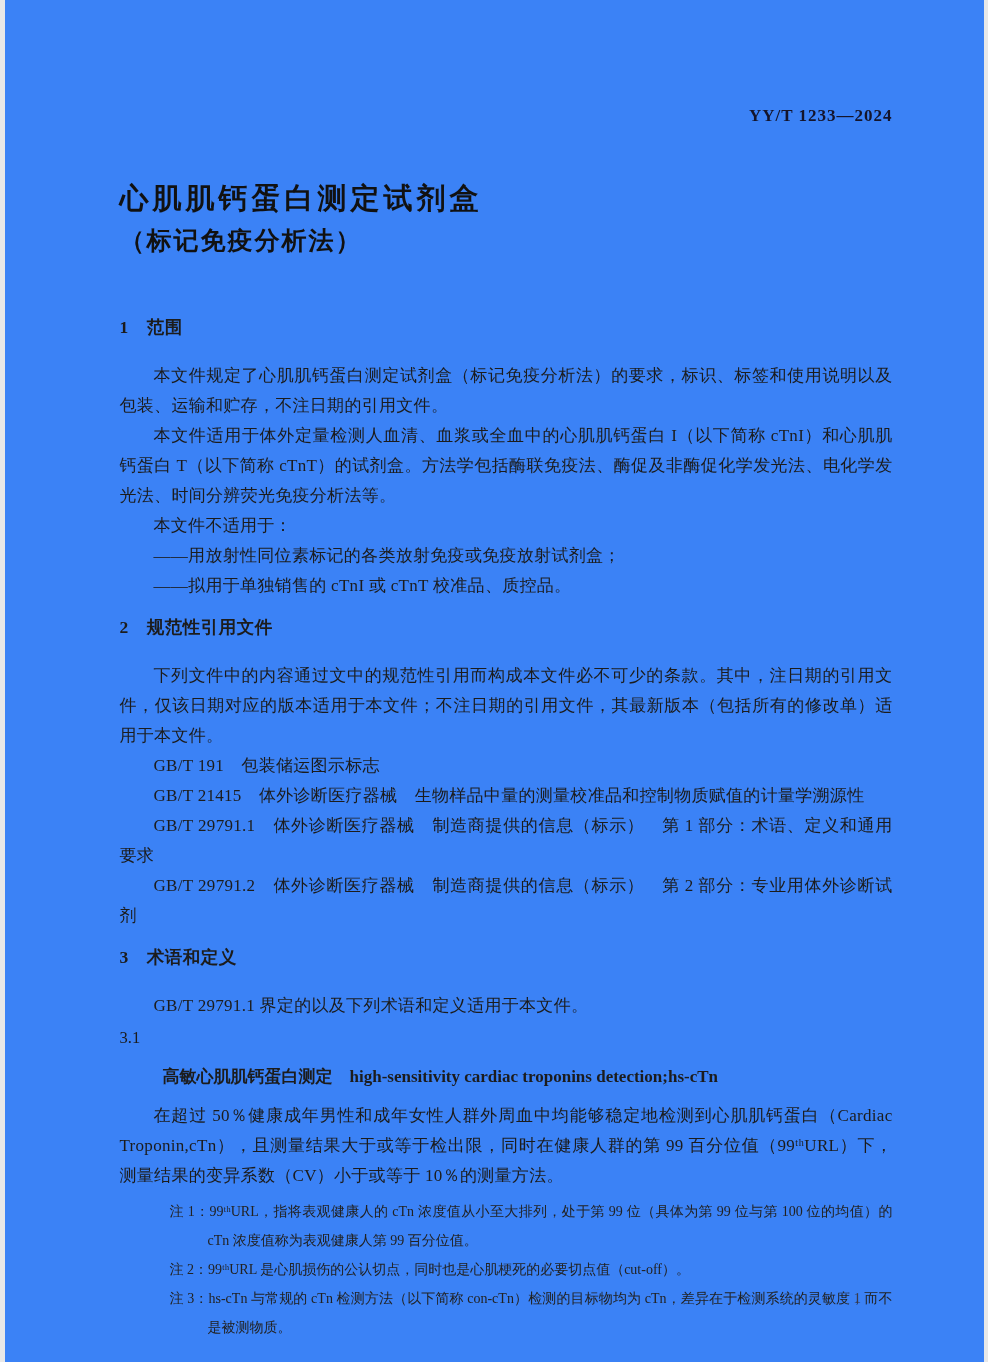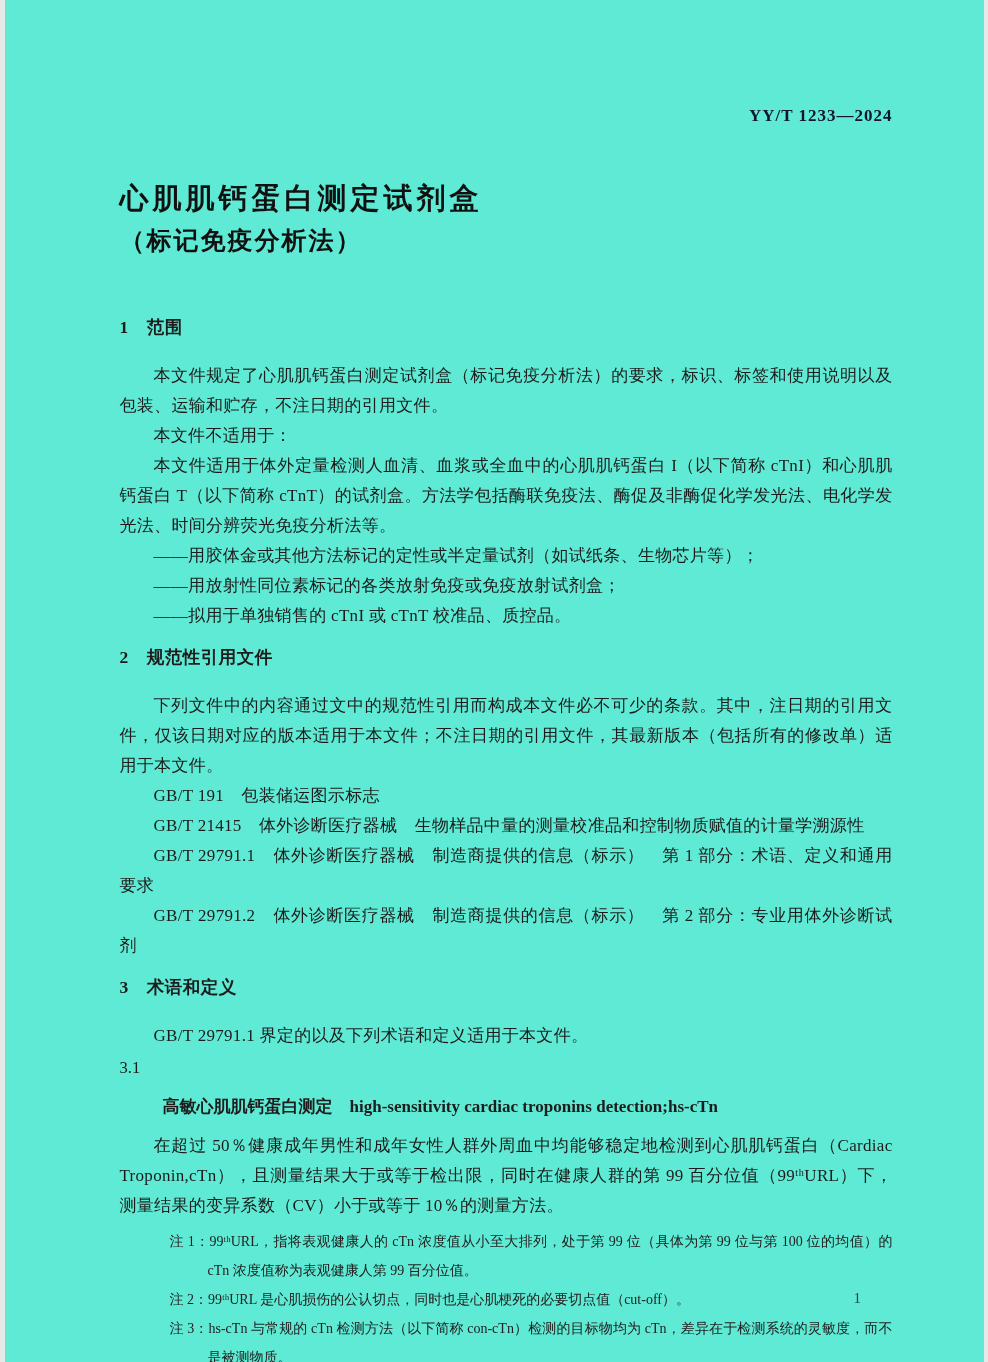--- a/index.html
+++ b/index.html
@@ -1,20 +1,20 @@
 <!DOCTYPE html>
 <html><head>
 <meta charset="utf-8">
 <style>
   html, body { margin: 0; padding: 0; background: #e8e8e8; }
   .page {
     width: 979px;
     height: 1362px;
     margin: 0 auto;
-    background: #5eead4;
+    background: #3b82f6;
     position: relative;
     overflow: hidden;
     color: #1c1c1c;
     font-family: "Liberation Serif", "DejaVu Serif", serif;
   }
   .content {
     position: absolute;
     left: 115px;
     width: 773px;
     top: 0;
@@ -91,23 +91,22 @@
     <div class="std-number">YY/T 1233—2024</div>
 
     <div class="doc-title">
       <div class="t1">心肌肌钙蛋白测定试剂盒</div>
       <div class="t2">（标记免疫分析法）</div>
     </div>
 
     <div class="sec-heading first">1　范围</div>
 
     <p class="body-p">本文件规定了心肌肌钙蛋白测定试剂盒（标记免疫分析法）的要求，标识、标签和使用说明以及包装、运输和贮存，不注日期的引用文件。</p>
+    <p class="body-p">本文件适用于体外定量检测人血清、血浆或全血中的心肌肌钙蛋白 I（以下简称 cTnI）和心肌肌钙蛋白 T（以下简称 cTnT）的试剂盒。方法学包括酶联免疫法、酶促及非酶促化学发光法、电化学发光法、时间分辨荧光免疫分析法等。</p>
     <p class="body-p">本文件不适用于：</p>
-    <p class="body-p">本文件适用于体外定量检测人血清、血浆或全血中的心肌肌钙蛋白 I（以下简称 cTnI）和心肌肌钙蛋白 T（以下简称 cTnT）的试剂盒。方法学包括酶联免疫法、酶促及非酶促化学发光法、电化学发光法、时间分辨荧光免疫分析法等。</p>
-    <p class="body-p">——用胶体金或其他方法标记的定性或半定量试剂（如试纸条、生物芯片等）；</p>
     <p class="body-p">——用放射性同位素标记的各类放射免疫或免疫放射试剂盒；</p>
     <p class="body-p">——拟用于单独销售的 cTnI 或 cTnT 校准品、质控品。</p>
 
     <div class="sec-heading">2　规范性引用文件</div>
 
     <p class="body-p">下列文件中的内容通过文中的规范性引用而构成本文件必不可少的条款。其中，注日期的引用文件，仅该日期对应的版本适用于本文件；不注日期的引用文件，其最新版本（包括所有的修改单）适用于本文件。</p>
     <p class="body-p">GB/T 191　包装储运图示标志</p>
     <p class="body-p">GB/T 21415　体外诊断医疗器械　生物样品中量的测量校准品和控制物质赋值的计量学溯源性</p>
     <p class="body-p">GB/T 29791.1　体外诊断医疗器械　制造商提供的信息（标示）　第 1 部分：术语、定义和通用要求</p>
     <p class="body-p">GB/T 29791.2　体外诊断医疗器械　制造商提供的信息（标示）　第 2 部分：专业用体外诊断试剂</p>

